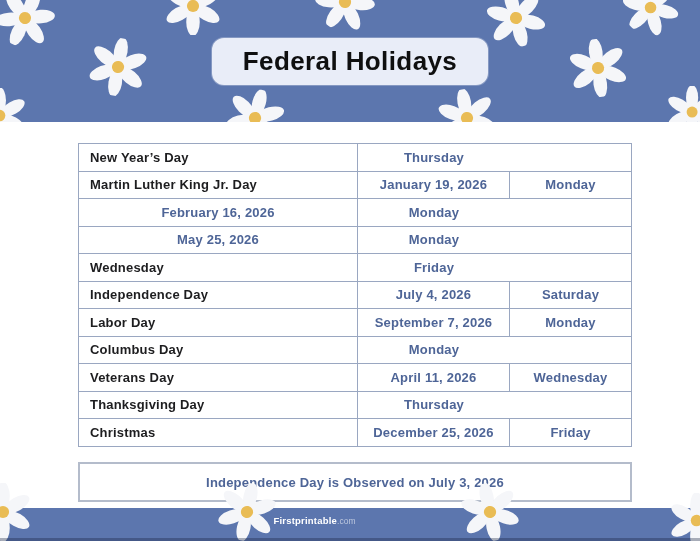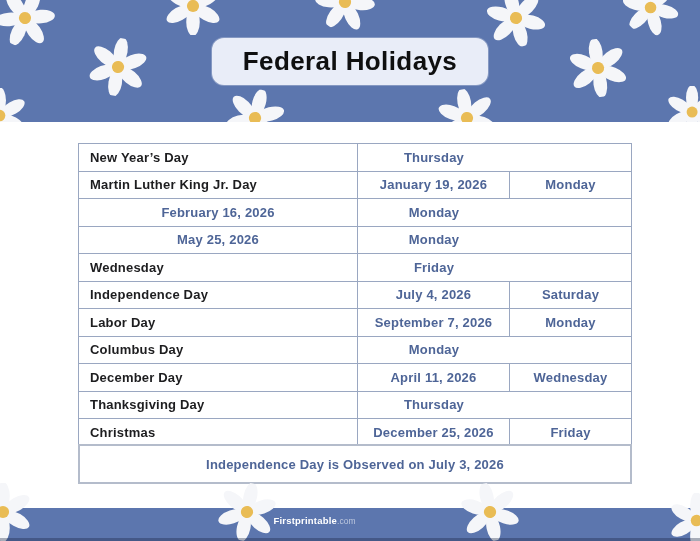--- a/index.html
+++ b/index.html
@@ -45,21 +45,21 @@
     padding-left:11px; font-weight:700; font-size:13px; color:#1d1d1f;
     border-right:1px solid #9AA7C1; letter-spacing:0.2px;
   }
   .cell-date, .cell-day {
     justify-content:center; font-weight:700; font-size:13px; color:#4E6597;
     letter-spacing:0.2px;
   }
   .cell-date { border-right:1px solid #9AA7C1; }
   
   .note-box {
-    position:absolute; left:78px; top:444px; width:554px; height:40px;
+    position:absolute; left:78px; top:462px; width:554px; height:40px;
     border:2px solid #B4BCCB; box-sizing:border-box; z-index:2;
     display:flex; align-items:center; justify-content:center; background:#ffffff;
   }
   .note-box span { font-size:13px; font-weight:700; color:#4E6597; letter-spacing:0.2px; }
   
   .footer {
     position:absolute; left:0; top:510px; width:629px; text-align:center; z-index:3;
   }
   .footer .brand  { color:#ffffff; font-weight:700; font-size:9.5px; letter-spacing:0.2px; }
   .footer .suffix { color:#BCC7DE; font-weight:400; font-size:8.5px; }
@@ -203,21 +203,21 @@
     <div class="h-row">
       <div class="cell cell-name">Labor Day</div>
       <div class="cell cell-date">September 7, 2026</div>
       <div class="cell cell-day">Monday</div>
     </div>
     <div class="h-row">
       <div class="cell cell-name">Columbus Day</div>
       <div class="cell cell-day">Monday</div>
     </div>
     <div class="h-row">
-      <div class="cell cell-name">December Day</div>
+      <div class="cell cell-name">Veterans Day</div>
       <div class="cell cell-date">April 11, 2026</div>
       <div class="cell cell-day">Wednesday</div>
     </div>
     <div class="h-row">
       <div class="cell cell-name">Thanksgiving Day</div>
       <div class="cell cell-day">Thursday</div>
     </div>
     <div class="h-row">
       <div class="cell cell-name">Christmas</div>
       <div class="cell cell-date">December 25, 2026</div>

